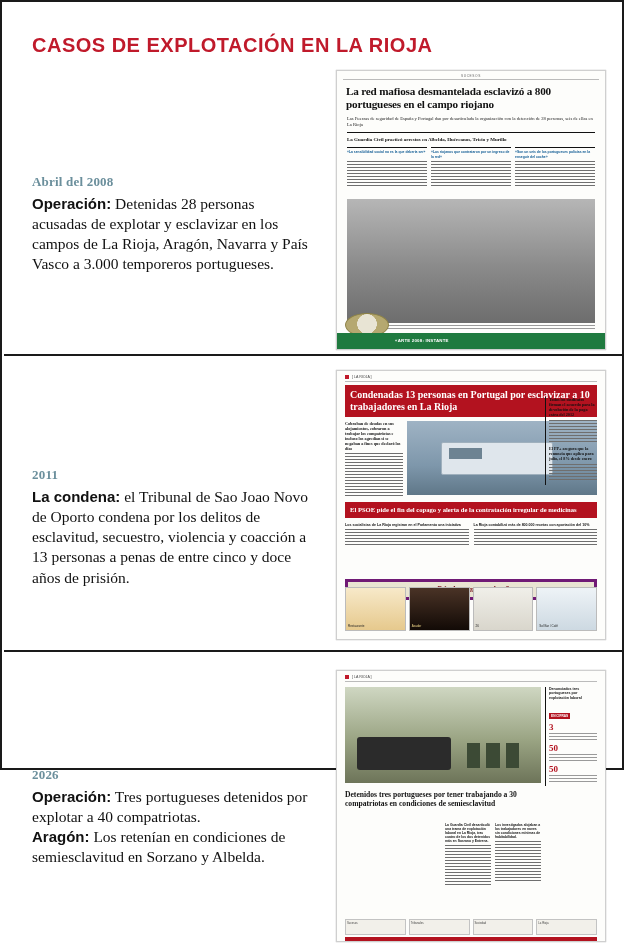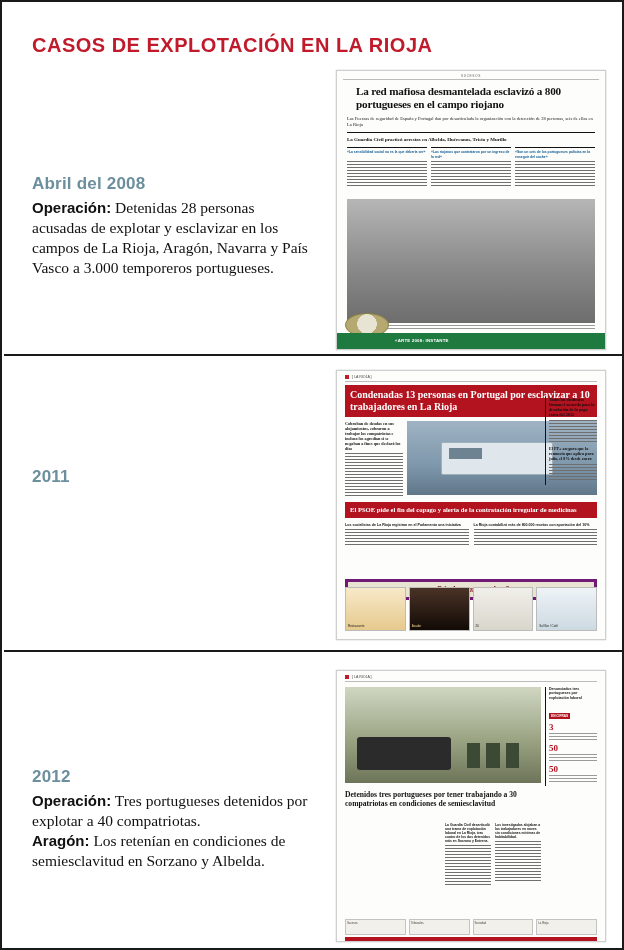--- a/index.html
+++ b/index.html
@@ -11,21 +11,21 @@
     width: 624px;
     height: 950px;
     font-family: "Liberation Serif", serif;
     position: relative;
     overflow: hidden;
   }
   .page {
     position: absolute;
     left: 0; top: 0;
     width: 624px;
-    height: 950px;
+    height: 770px;
     background: #ffffff;
     border: 2px solid #1a1a1a;
     box-sizing: border-box;
   }
   .title {
     position: absolute;
     left: 30px;
     top: 32px;
     font-family: "Liberation Sans", sans-serif;
     font-weight: bold;
@@ -43,23 +43,23 @@
   }
   .divider.d1 { top: 352px; }
   .divider.d2 { top: 648px; }
 
   .block {
     position: absolute;
     left: 30px;
     width: 280px;
   }
   .block .year {
-    font-family: Liberation Sans, sans-serif;
-    font-weight: bold;
-    font-size: 17px;
+    font-family: Liberation Serif, serif;
+    font-weight: bold;
+    font-size: 13px;
     color: #6b8f9c;
     margin: 0 0 4px 0;
     letter-spacing: 0.2px;
   }
   .block .body {
     font-family: "Liberation Serif", serif;
     font-size: 15.5px;
     line-height: 1.30;
     color: #111111;
     text-align: left;
@@ -122,21 +122,21 @@
   
   #clip1 {
     left: 334px;
     top: 68px;
     width: 268px;
     height: 278px;
     border: 0.5px solid #cfcfcf;
   }
   #clip1 .h1 {
     font-size: 11.2px;
-    margin: 5px 10px 0 19px;
+    margin: 5px 10px 0 9px;
     letter-spacing: -0.2px;
   }
   #clip1 .sub {
     margin: 6px 10px 0 10px;
     font-family: "Liberation Serif", serif;
     font-size: 4.6px;
     line-height: 1.35;
     color: #222;
   }
   #clip1 .subrule { margin: 4px 10px; }
@@ -488,24 +488,25 @@
   <div class="divider d1"></div>
   <div class="divider d2"></div>
 
   <div class="block b1">
     <div class="year">Abril del 2008</div>
     <div class="body"><b>Operación:</b><span> Detenidas 28 personas acusadas de explotar y esclavizar en los campos de La Rioja, Aragón, Navarra y País Vasco a 3.000 temporeros portugueses.</span></div>
   </div>
 
   <div class="block b2">
     <div class="year">2011</div>
+    <div class="body"><b>La condena:</b><span> el Tribunal de Sao Joao Novo de Oporto condena por los delitos de esclavitud, secuestro, violencia y coacción a 13 personas a penas de entre cinco y doce años de prisión.</span></div>
   </div>
 
   <div class="block b3">
-    <div class="year">2012</div>
+    <div class="year">2026</div>
     <div class="body"><b>Operación:</b><span> Tres portugueses detenidos por explotar a 40 compatriotas.</span><br><b>Aragón:</b><span> Los retenían en condiciones de semiesclavitud en Sorzano y Albelda.</span></div>
   </div>
 
   <div class="clip" id="clip1">
     <div class="kicker">SUCESOS</div>
     <div class="headline h1">La red mafiosa desmantelada esclavizó a 800 portugueses en el campo riojano</div>
     <div class="sub">Las Fuerzas de seguridad de España y Portugal dan por desarticulada la organización con la detención de 28 personas, seis de ellas en La Rioja</div>
     <div class="rule subrule"></div>
     <div class="boldline">La Guardia Civil practicó arrestos en Albelda, Huércanos, Tricio y Murillo</div>
     <div class="cols">

